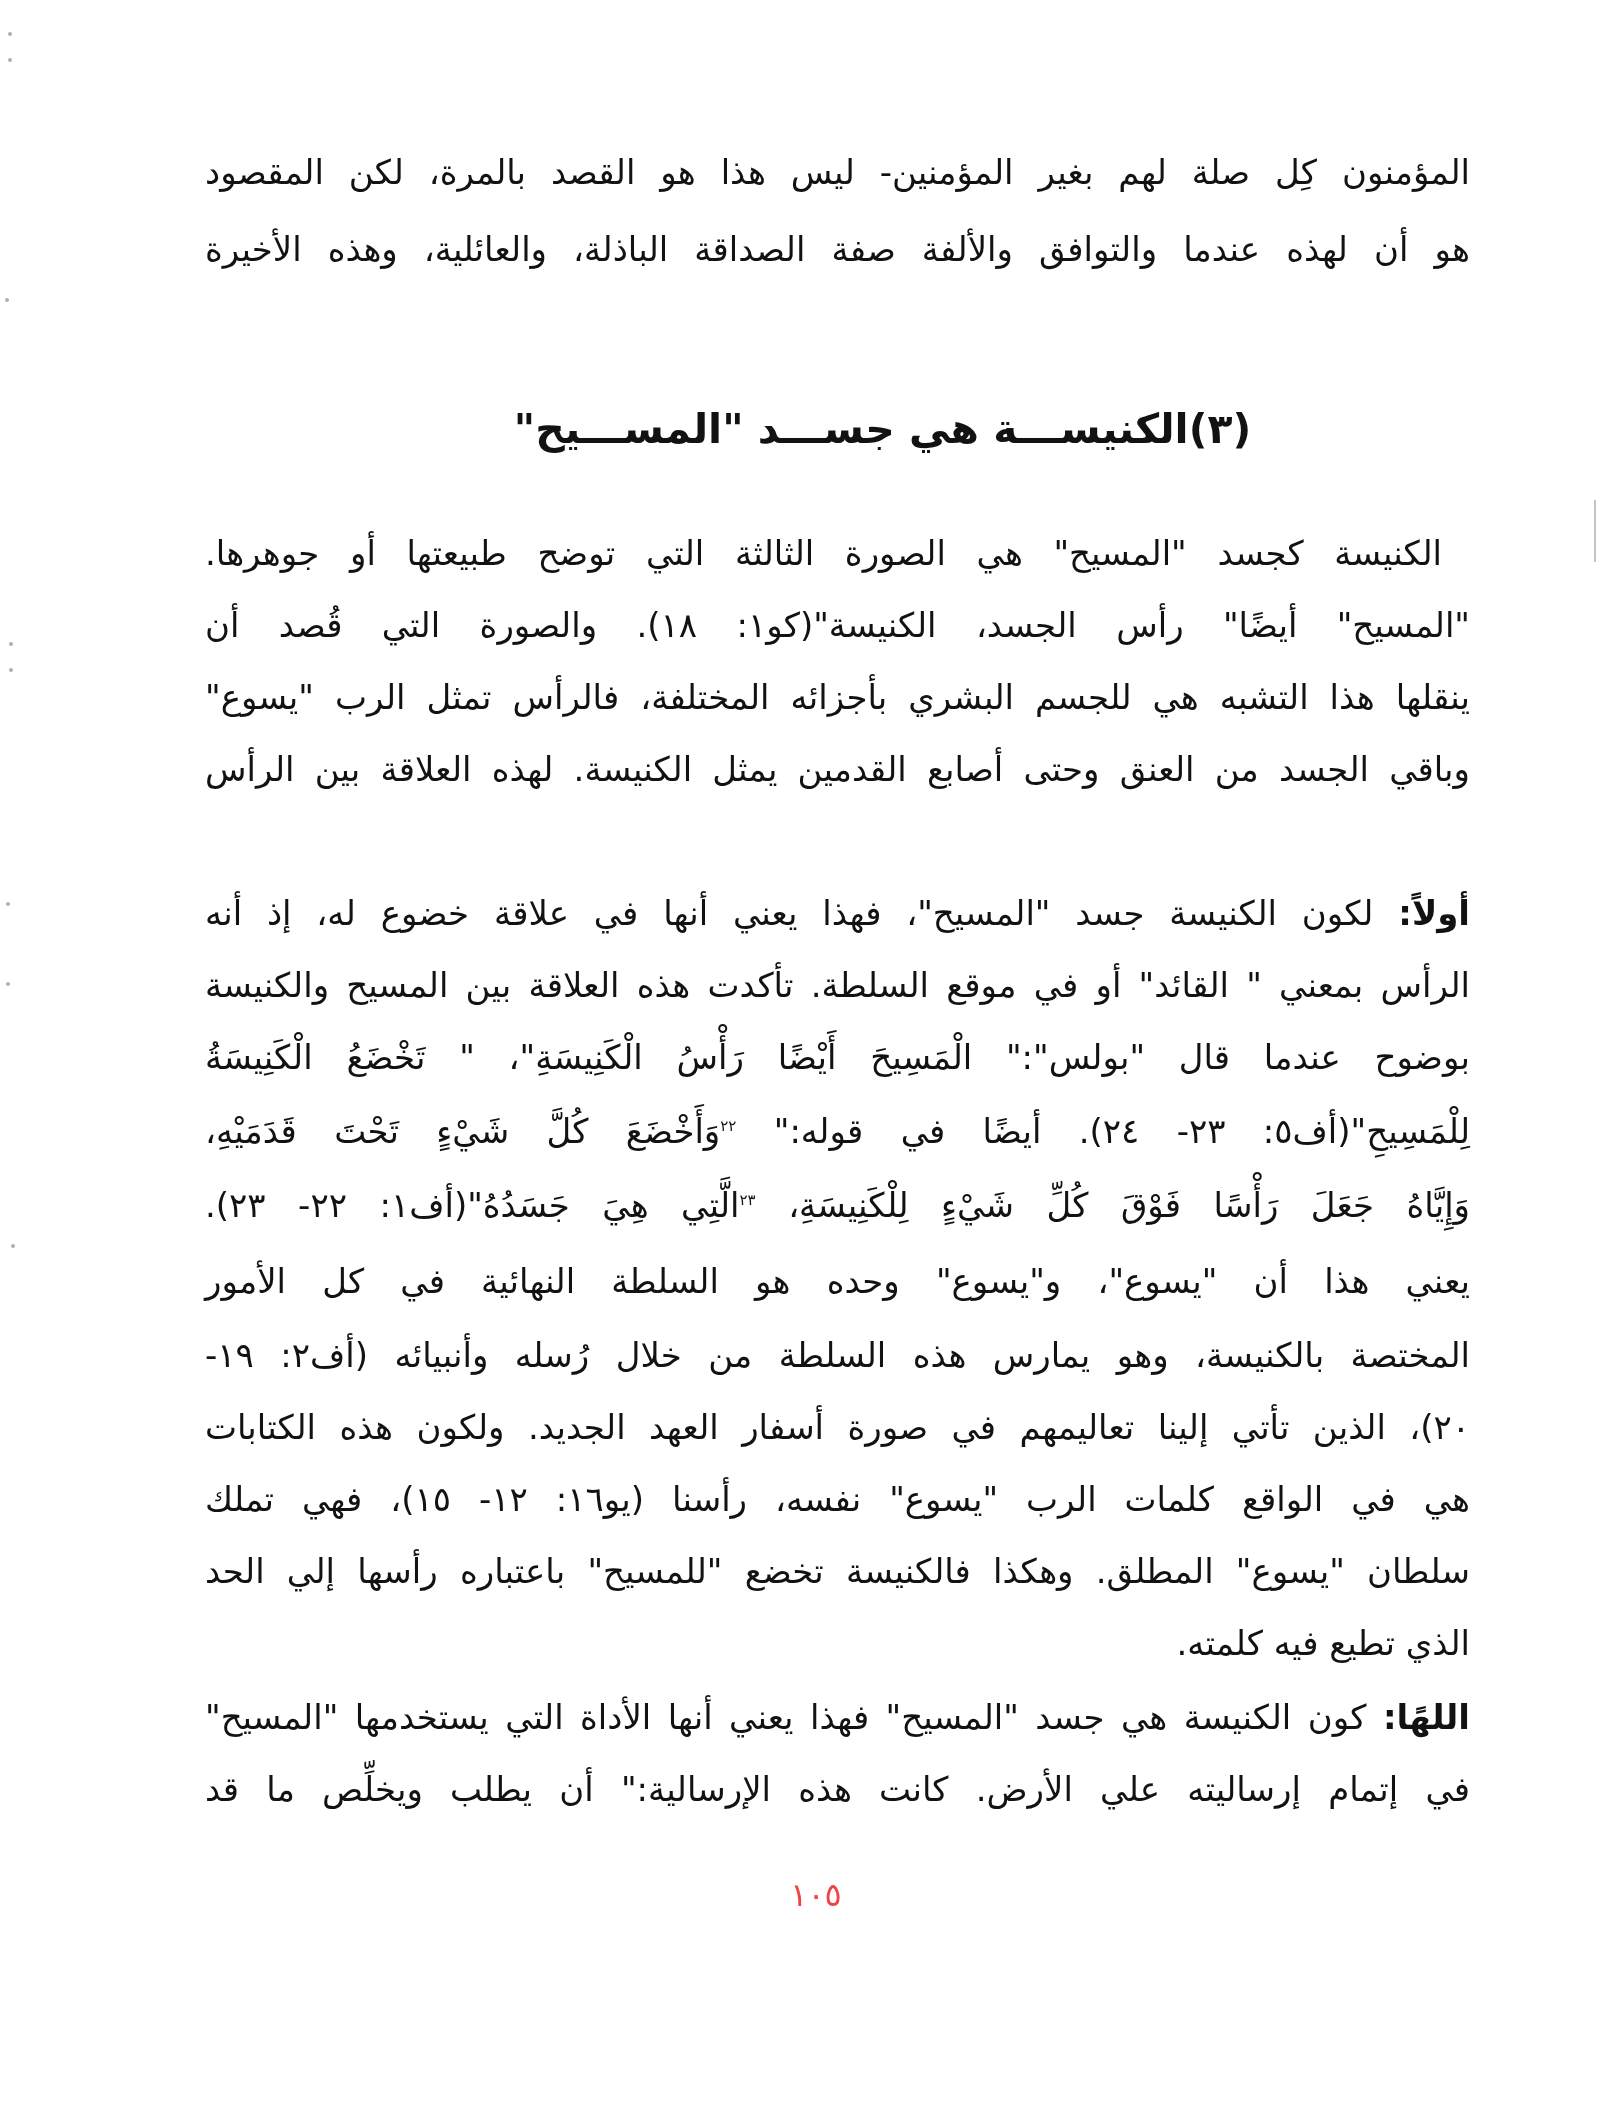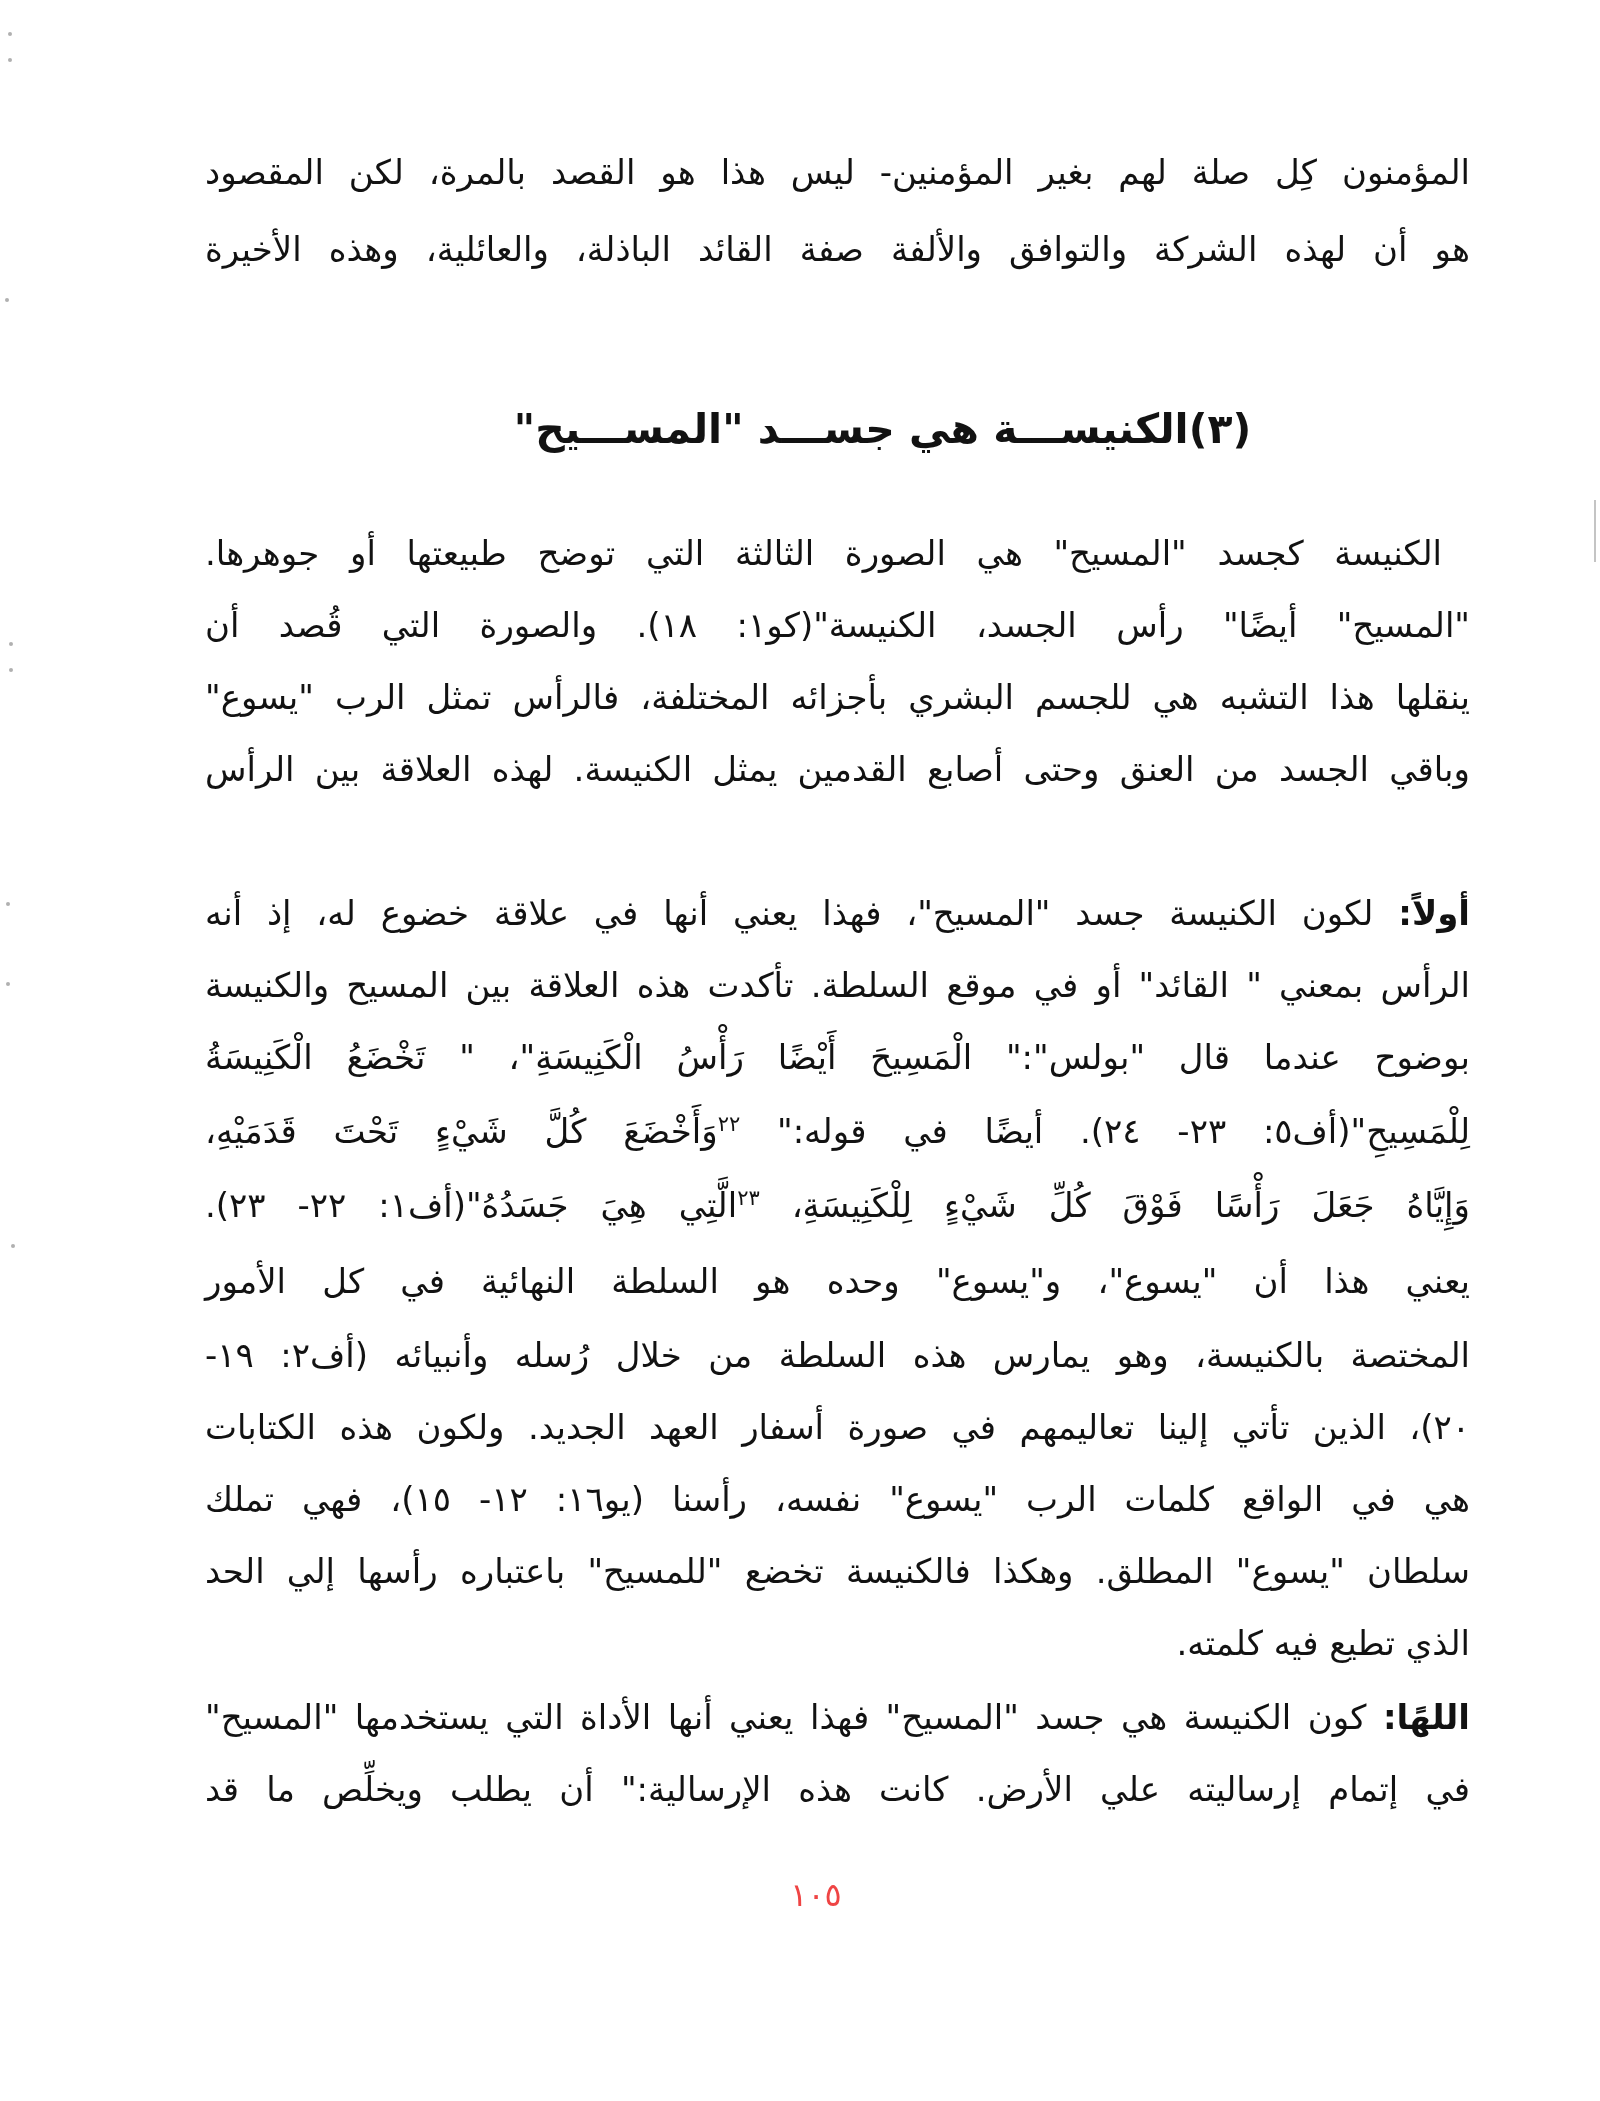--- a/index.html
+++ b/index.html
@@ -10,21 +10,21 @@
   .text{position:absolute;left:205px;right:162px;top:0;bottom:0;direction:rtl;}
   .ln{position:absolute;left:0;right:0;margin:0;font-size:34px;line-height:74px;height:82px;}
   .j{text-align:justify;text-align-last:justify;}
   .r{text-align:right;}
   .ind{padding-right:28px;}
   .heading{
     position:absolute;left:90px;right:0;top:396px;margin:0;text-align:center;
     font-weight:bold;font-size:41px;line-height:66px;letter-spacing:0.5px;
   }
   .ln b{font-weight:bold;}
-  .ln sup{font-size:21px;line-height:0;vertical-align:super;}
+  .ln sup{font-size:15px;line-height:0;vertical-align:super;}
   .pageno{
     position:absolute;top:1876px;left:0;right:0;margin:0;text-align:center;
     direction:rtl;font-size:32px;letter-spacing:9px;color:#ef4444;
   }
   .dot{position:absolute;width:4px;height:4px;background:#b0b0b0;border-radius:50%;}
   .dash{position:absolute;width:2px;background:#c4c4c4;}
 </style>
 </head>
 <body>
 
@@ -36,21 +36,21 @@
   <div class="dot" style="left:9px;top:642px"></div>
   <div class="dot" style="left:9px;top:668px"></div>
   <div class="dot" style="left:6px;top:902px"></div>
   <div class="dot" style="left:6px;top:982px"></div>
   <div class="dot" style="left:11px;top:1244px"></div>
   <div class="dash" style="left:1594px;top:500px;height:62px"></div>
 
   <div class="text">
 
     <p class="ln j" style="top:135px">المؤمنون كِل صلة لهم بغير المؤمنين- ليس هذا هو القصد بالمرة، لكن المقصود</p>
-    <p class="ln j" style="top:212px">هو أن لهذه الشركة والتوافق والألفة صفة القائد الباذلة، والعائلية، وهذه الأخيرة</p>
+    <p class="ln j" style="top:212px">هو أن لهذه عندما والتوافق والألفة صفة الصداقة الباذلة، والعائلية، وهذه الأخيرة</p>
 
     <h2 class="heading">(٣)الكنيســـة هي جســـد "المســـيح"</h2>
 
     <p class="ln j ind" style="top:516px">الكنيسة كجسد "المسيح" هي الصورة الثالثة التي توضح طبيعتها أو جوهرها.</p>
     <p class="ln j" style="top:588px">"المسيح" أيضًا" رأس الجسد، الكنيسة"(كو١: ١٨). والصورة التي قُصد أن</p>
     <p class="ln j" style="top:660px">ينقلها هذا التشبه هي للجسم البشري بأجزائه المختلفة، فالرأس تمثل الرب "يسوع"</p>
     <p class="ln j" style="top:732px">وباقي الجسد من العنق وحتى أصابع القدمين يمثل الكنيسة. لهذه العلاقة بين الرأس</p>
 
     <p class="ln j" style="top:876px"><b>أولاً:</b><span> لكون الكنيسة جسد "المسيح"، فهذا يعني أنها في علاقة خضوع له، إذ أنه</span></p>
     <p class="ln j" style="top:948px">الرأس بمعني " القائد" أو في موقع السلطة. تأكدت هذه العلاقة بين المسيح والكنيسة</p>

